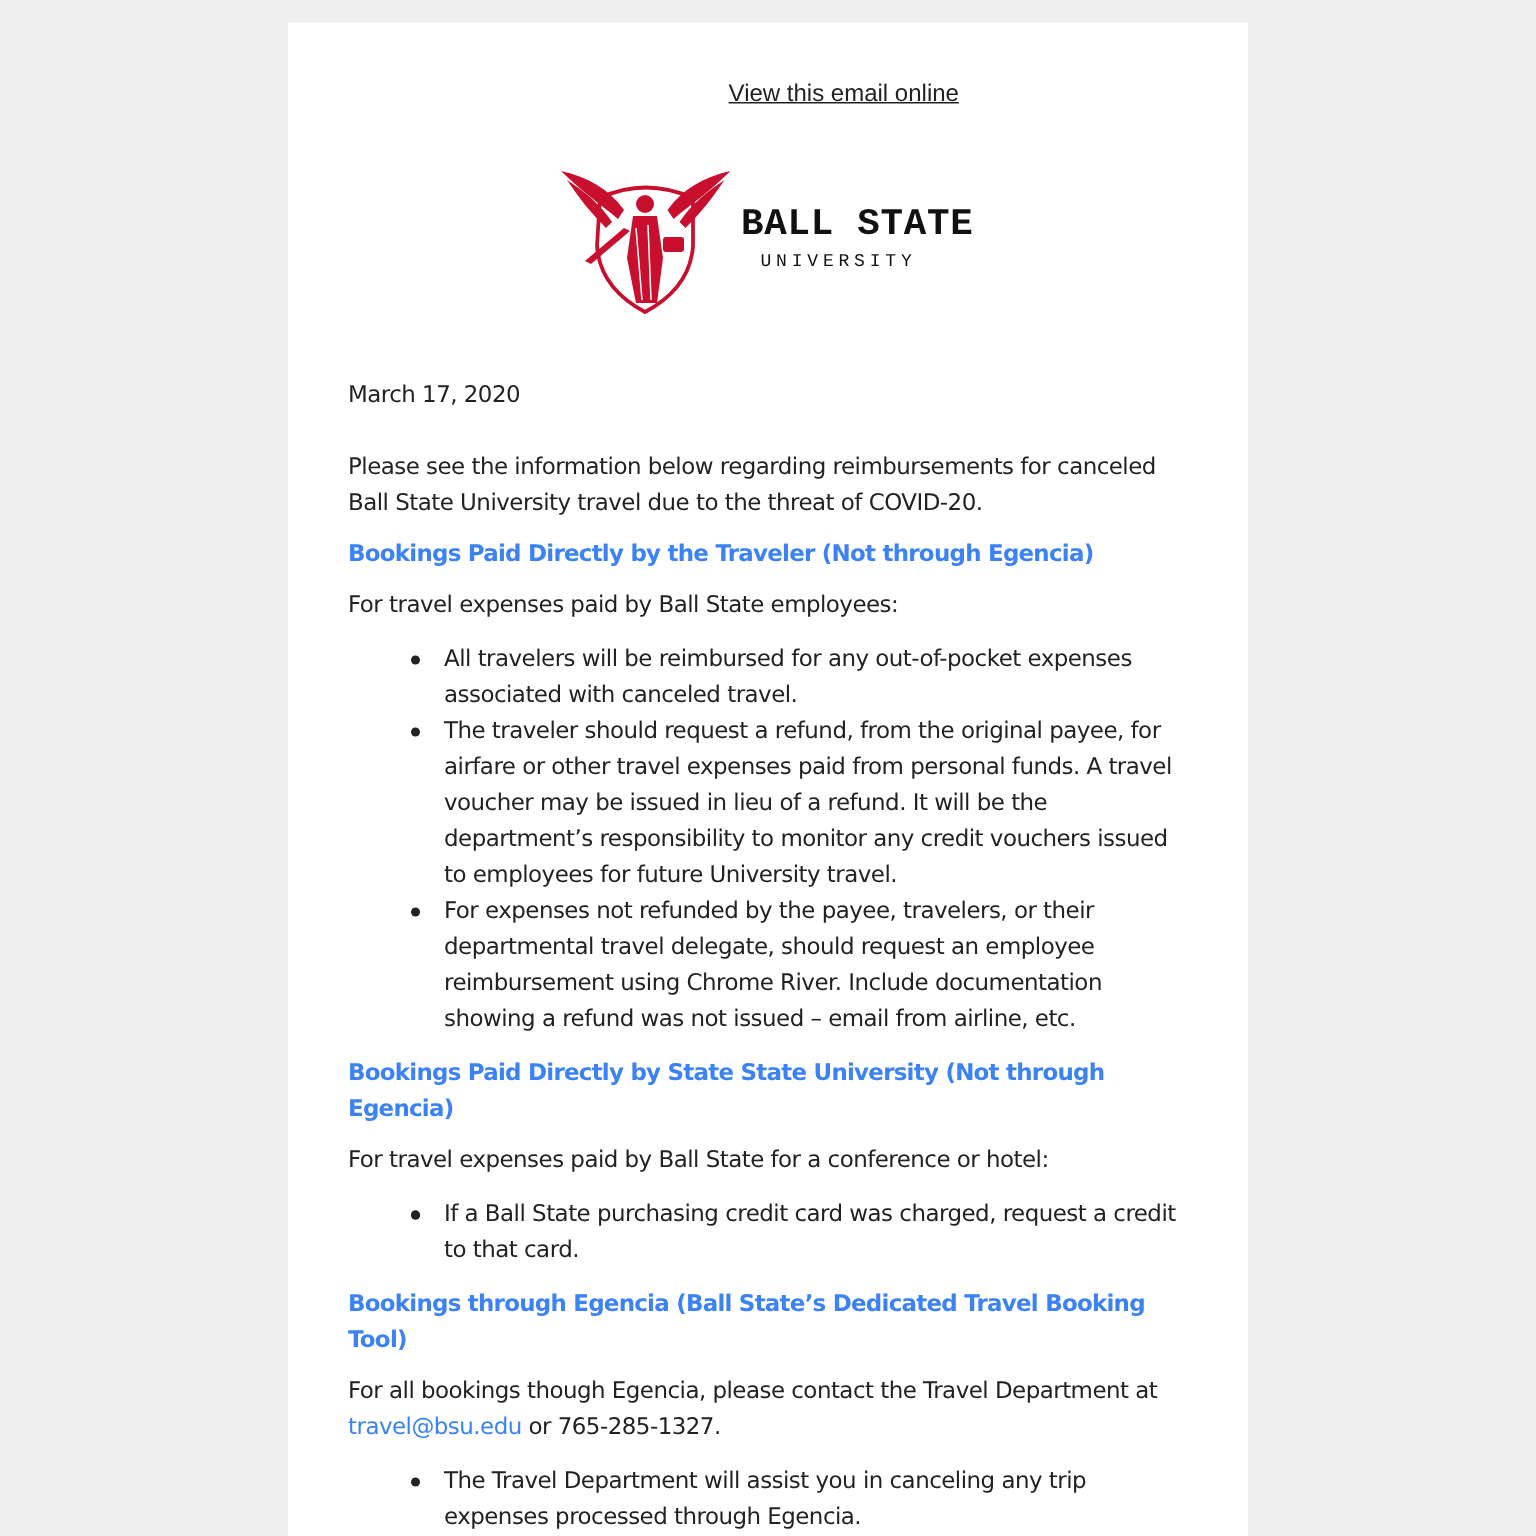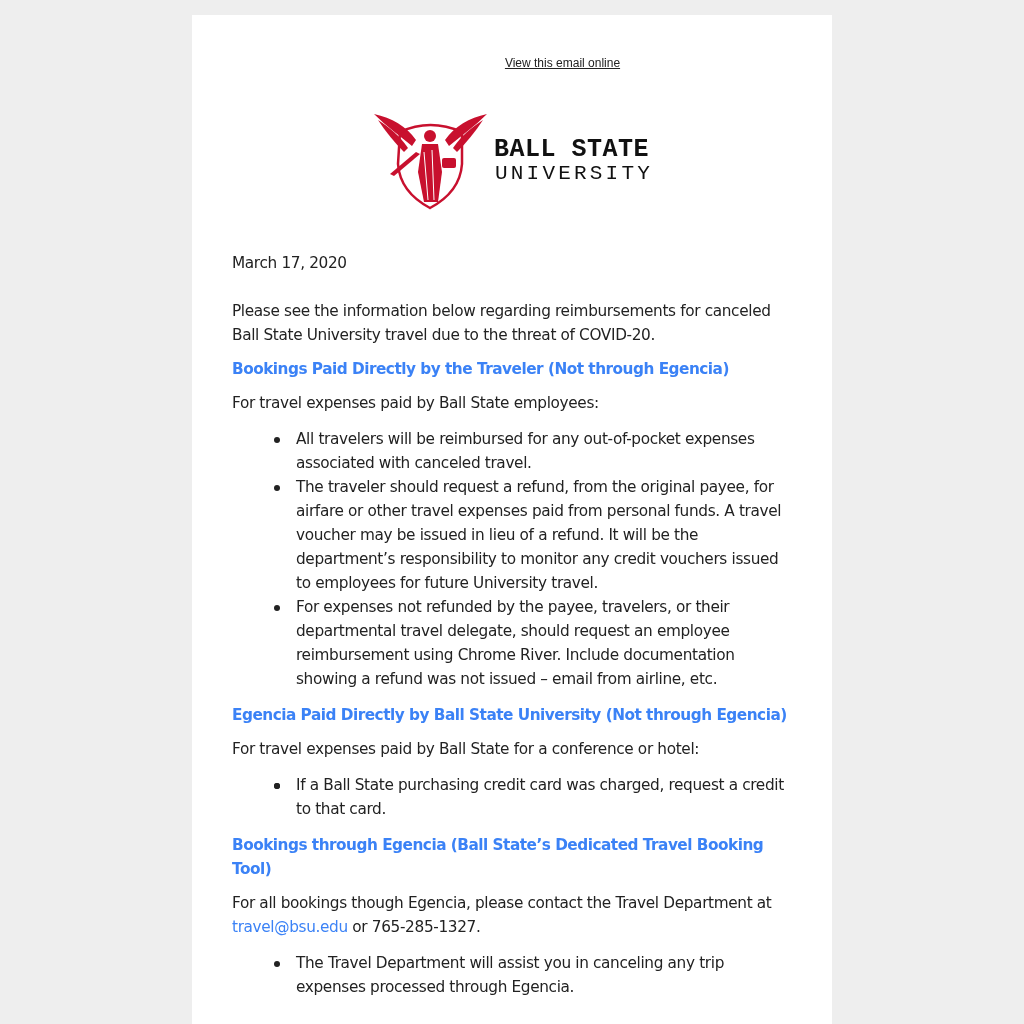--- a/index.html
+++ b/index.html
@@ -18,40 +18,40 @@
     height: 1100px;
     background: #ffffff;
   }
   .view-online {
     position: absolute;
     top: 41px;
     left: 0;
     width: 741px;
     text-align: center;
     font-family: "Liberation Sans", sans-serif;
-    font-size: 12px;
+    font-size: 16px;
     line-height: 14px;
   }
   .view-online a { color: #222222; text-decoration: underline; }
   .logo {
     position: absolute;
     left: 180px;
     top: 97px;
     width: 282px;
     height: 96px;
   }
   .logo-text {
     position: absolute;
     left: 122px;
     top: 24px;
     font-family: Liberation Mono, monospace;
     color: #111111;
   }
   .logo-text .l1 { font-size: 25px; font-weight: bold; letter-spacing: 0.5px; line-height: 28px; }
-  .logo-text .l2 { font-size: 21px; letter-spacing: 3.2px; line-height: 20px; margin-left: 1px; }
+  .logo-text .l2 { font-size: 12px; letter-spacing: 3.2px; line-height: 20px; margin-left: 13px; }
   .content {
     position: absolute;
     left: 40px;
     top: 236px;
     width: 565px;
     font-family: "DejaVu Sans", sans-serif;
     font-size: 15.3px;
     line-height: 24px;
     color: #222222;
     letter-spacing: -0.35px;
@@ -119,21 +119,21 @@
     <p class="intro">Please see the information below regarding reimbursements for canceled Ball State University travel due to the threat of COVID-20.</p>
 
     <h3>Bookings Paid Directly by the Traveler (Not through Egencia)</h3>
     <p class="lead">For travel expenses paid by Ball State employees:</p>
     <ul>
       <li><span class="bullet"></span><span>All travelers will be reimbursed for any out-of-pocket expenses associated with canceled travel.</span></li>
       <li><span class="bullet"></span><span>The traveler should request a refund, from the original payee, for airfare or other travel expenses paid from personal funds. A travel voucher may be issued in lieu of a refund. It will be the department’s responsibility to monitor any credit vouchers issued to employees for future University travel.</span></li>
       <li><span class="bullet"></span><span>For expenses not refunded by the payee, travelers, or their departmental travel delegate, should request an employee reimbursement using Chrome River. Include documentation showing a refund was not issued – email from airline, etc.</span></li>
     </ul>
 
-    <h3>Egencia Paid Directly by Ball State University (Not through Egencia)</h3>
+    <h3>Bookings Paid Directly by State State University (Not through Egencia)</h3>
     <p class="lead">For travel expenses paid by Ball State for a conference or hotel:</p>
     <ul>
       <li><span class="bullet"></span></li>
       <li><span class="bullet"></span><span>If a Ball State purchasing credit card was charged, request a credit to that card.</span></li>
     </ul>
 
     <h3>Bookings through Egencia (Ball State’s Dedicated Travel Booking Tool)</h3>
     <p class="lead"><span>For all bookings though Egencia, please contact the Travel Department at </span><a href="#" class="mail">travel@bsu.edu</a><span> or 765-285-1327.</span></p>
     <ul>
       <li><span class="bullet"></span><span>The Travel Department will assist you in canceling any trip expenses processed through Egencia.</span></li>

